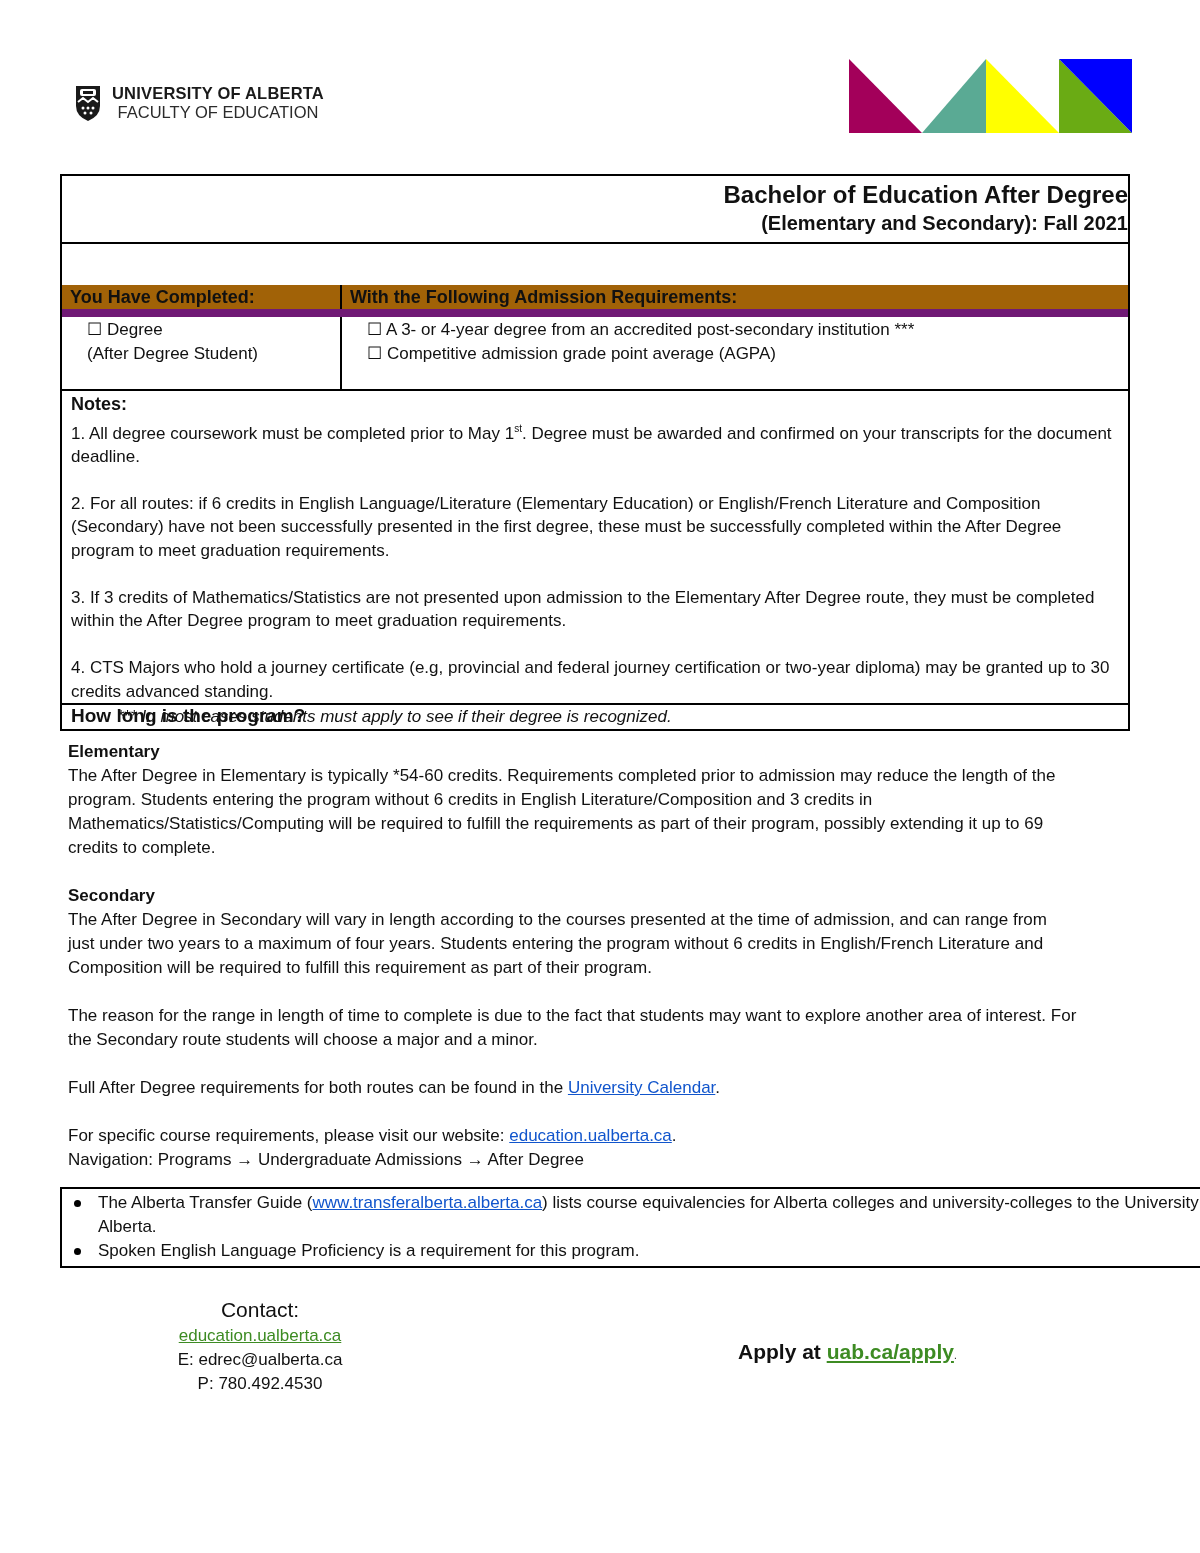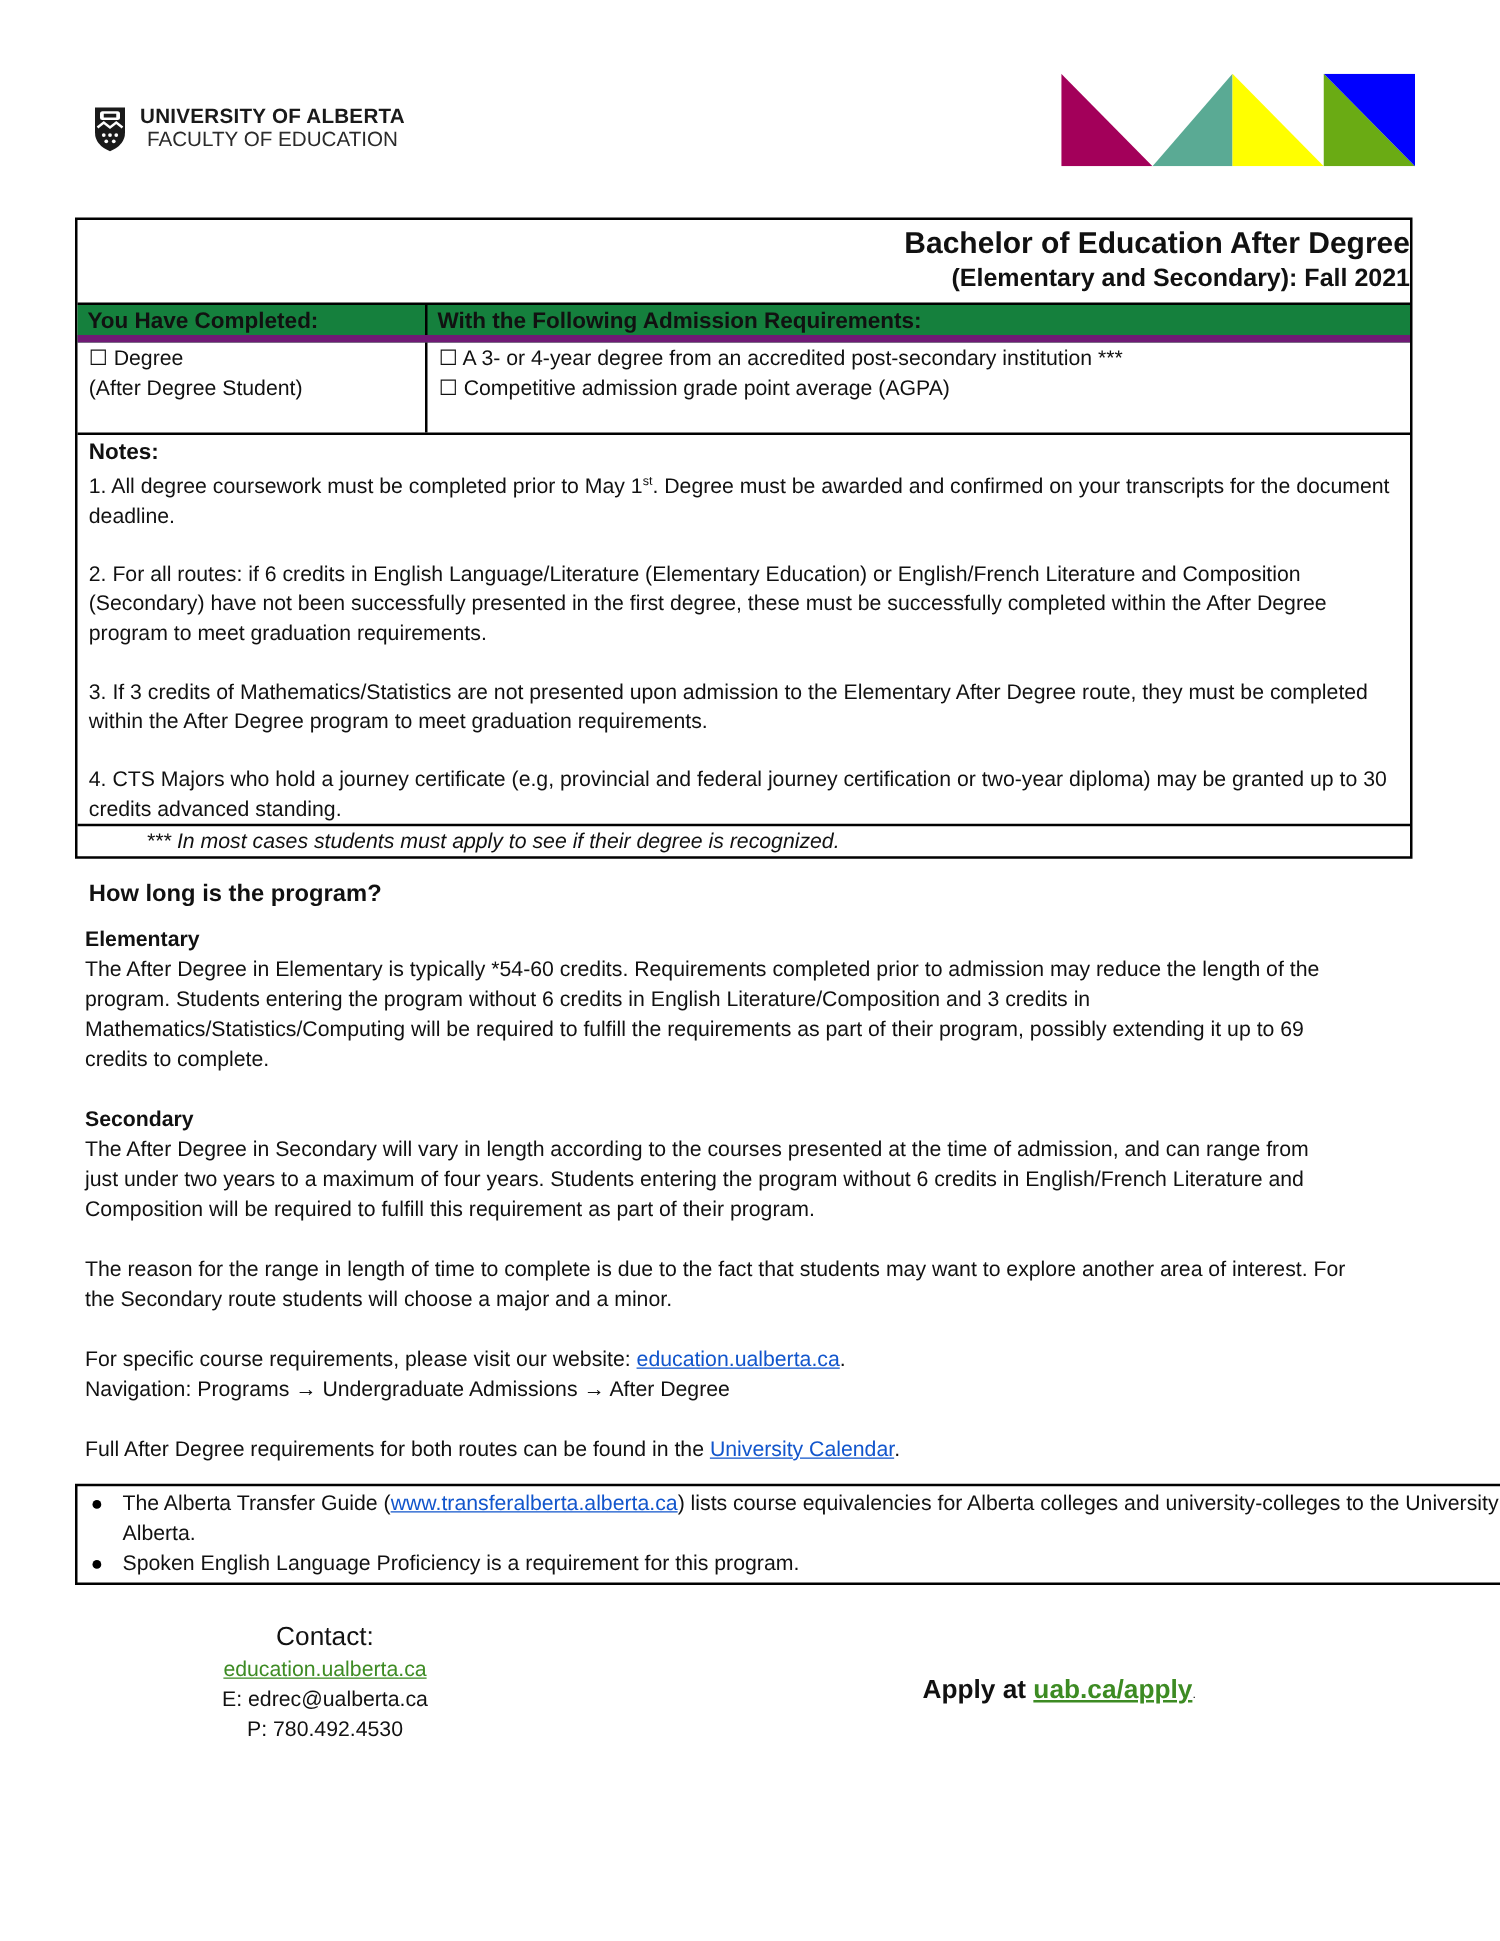--- a/index.html
+++ b/index.html
@@ -12,26 +12,26 @@
   .logo-text { line-height: 19px; }
   .logo-l1 { font-weight: bold; font-size: 16.5px; letter-spacing: 0.2px; color: #1a1a1a; }
   .logo-l2 { font-size: 16.5px; color: #2b2b2b; text-align: center; }
   .shapes { left: 849px; top: 59px; width: 284px; height: 74px; }
 
   
   .maintable { left: 60px; top: 174px; width: 1070px; border: 2px solid #000; box-sizing: border-box; }
   .title-row { text-align: right; padding: 4px 0 6px; border-bottom: 2px solid #000; }
   .title1 { font-size: 24px; font-weight: bold; line-height: 30px; }
   .title2 { font-size: 20px; font-weight: bold; line-height: 26px; }
-  .hdr-row { display: flex; background: #15803d; border-bottom: 6px solid #701a75; }
+  .hdr-row { display: flex; background: #a16207; border-bottom: 8px solid #701a75; margin-top: 41px; }
   .hdr-row div { font-weight: bold; font-size: 18px; line-height: 24px; padding: 0 8px; }
   .col1 { width: 280px; box-sizing: border-box; border-right: 2px solid #000; }
   .col2 { flex: 1; }
   .req-row { display: flex; border-bottom: 2px solid #000; height: 72px; }
-  .req-row .cell { font-size: 17px; line-height: 24px; padding: 1px 9px; }
+  .req-row .cell { font-size: 17px; line-height: 24px; padding: 1px 25px; }
   .notes { padding: 2px 9px 0; font-size: 17px; line-height: 23.5px; border-bottom: 2px solid #000; }
   .notes-title { font-weight: bold; font-size: 18px; }
   .notes p { margin: 0 0 23.5px; }
   .notes p:last-child { margin-bottom: 0; }
   .footnote { font-style: italic; font-size: 17px; line-height: 24px; padding: 0 9px; margin-left: 46px; }
 
   
   .content { left: 68px; top: 702px; width: 1060px; font-size: 17px; line-height: 24px; }
   .how-title { font-weight: bold; font-size: 19px; margin: 0 0 10px 3px; line-height: 28px; }
   .subhead { font-weight: bold; font-size: 17px; }
@@ -108,25 +108,25 @@
 </div>
 
 <div class="abs content">
   <div class="how-title">How long is the program?</div>
   <div class="subhead">Elementary</div>
   <p style="width:1010px">The After Degree in Elementary is typically *54-60 credits. Requirements completed prior to admission may reduce the length of the program. Students entering the program without 6 credits in English Literature/Composition and 3 credits in Mathematics/Statistics/Computing will be required to fulfill the requirements as part of their program, possibly extending it up to 69 credits to complete.</p>
   <div class="subhead">Secondary</div>
   <p style="width:1010px">The After Degree in Secondary will vary in length according to the courses presented at the time of admission, and can range from just under two years to a maximum of four years. Students entering the program without 6 credits in English/French Literature and Composition will be required to fulfill this requirement as part of their program.</p>
   <p style="width:1010px">The reason for the range in length of time to complete is due to the fact that students may want to explore another area of interest. For the Secondary route students will choose a major and a minor.</p>
   <p>
+    <span>Full After Degree requirements for both routes can be found in the </span><a class="link" href="#">University Calendar</a><span>.</span>
+  </p>
+  <p>
     <span>For specific course requirements, please visit our website: </span><a class="link" href="#">education.ualberta.ca</a><span>.</span><br>
     <span>Navigation: Programs → Undergraduate Admissions → After Degree</span>
-  </p>
-  <p>
-    <span>Full After Degree requirements for both routes can be found in the </span><a class="link" href="#">University Calendar</a><span>.</span>
   </p>
 </div>
 
 <div class="abs bullets">
   <ul>
     <li><span class="dot"></span><span>The Alberta Transfer Guide (</span><a class="link" href="#">www.transferalberta.alberta.ca</a><span>) lists course equivalencies for Alberta colleges and university-colleges to the University of Alberta.</span></li>
     <li><span class="dot"></span><span>Spoken English Language Proficiency is a requirement for this program.</span></li>
   </ul>
 </div>
 

